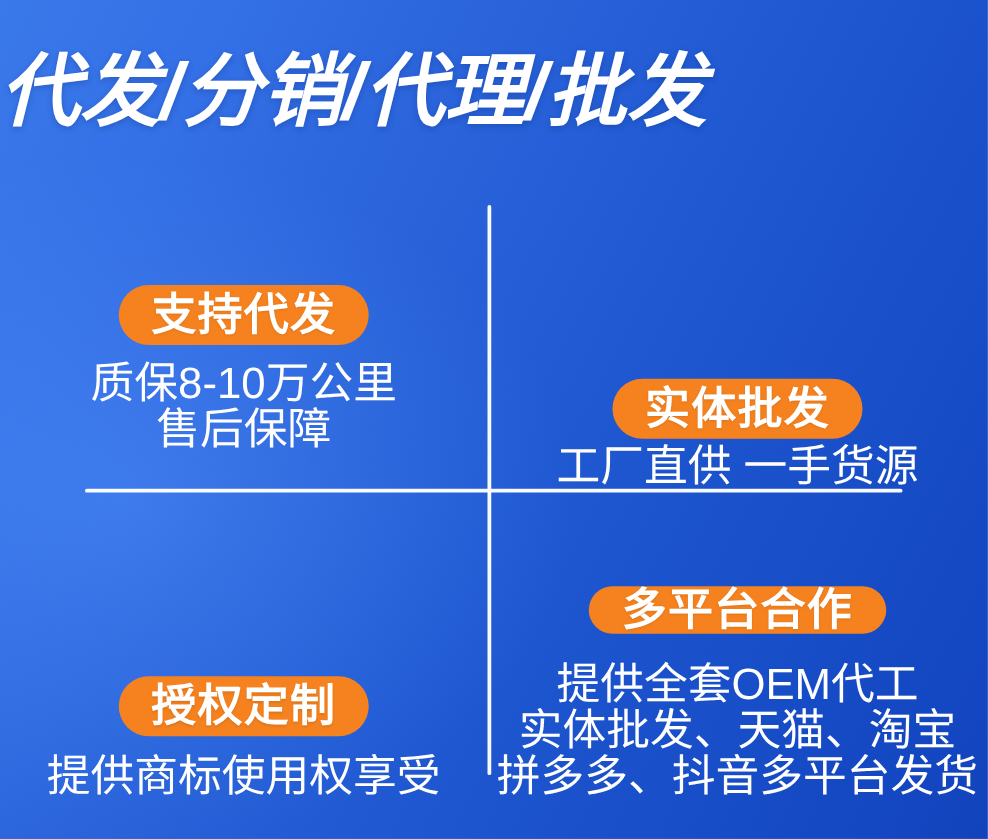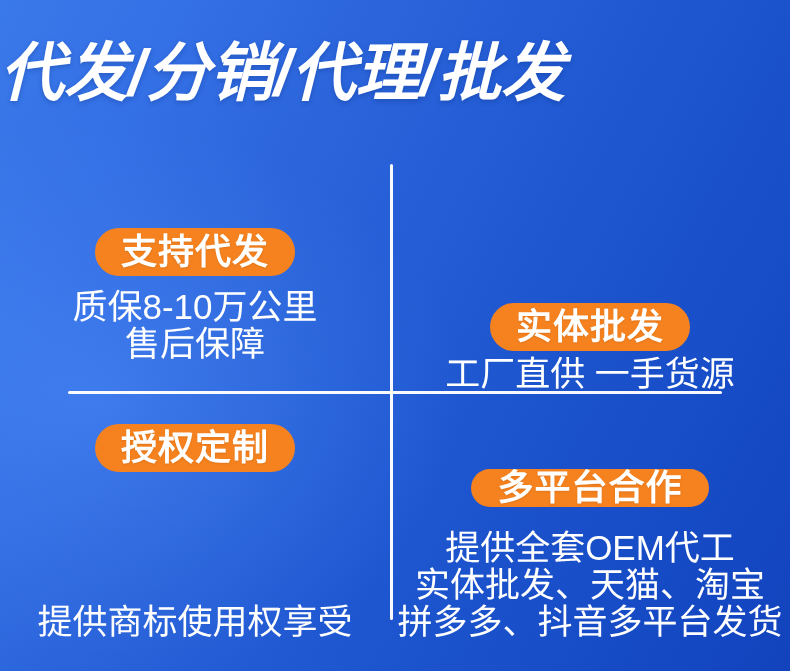--- a/index.html
+++ b/index.html
@@ -105,21 +105,21 @@
   }
 
   .cell {
     position: relative;
     display: flex;
     flex-direction: column;
     align-items: center;
   }
   .cell.q1 { justify-content: flex-start; padding-top: 78px; }
   .cell.q2 { justify-content: flex-end; padding-top: 78px; }
-  .cell.q3 { justify-content: space-between; padding-top: 32px; }
+  .cell.q3 { justify-content: flex-end; padding-top: 32px; }
   .cell.q4 { justify-content: flex-end; padding-top: 77px; }
 
   .badge {
     display: inline-flex;
     align-items: center;
     justify-content: center;
     background: #f5821f;
     color: #ffffff;
     border-radius: 999px;
     font-size: 36px;

